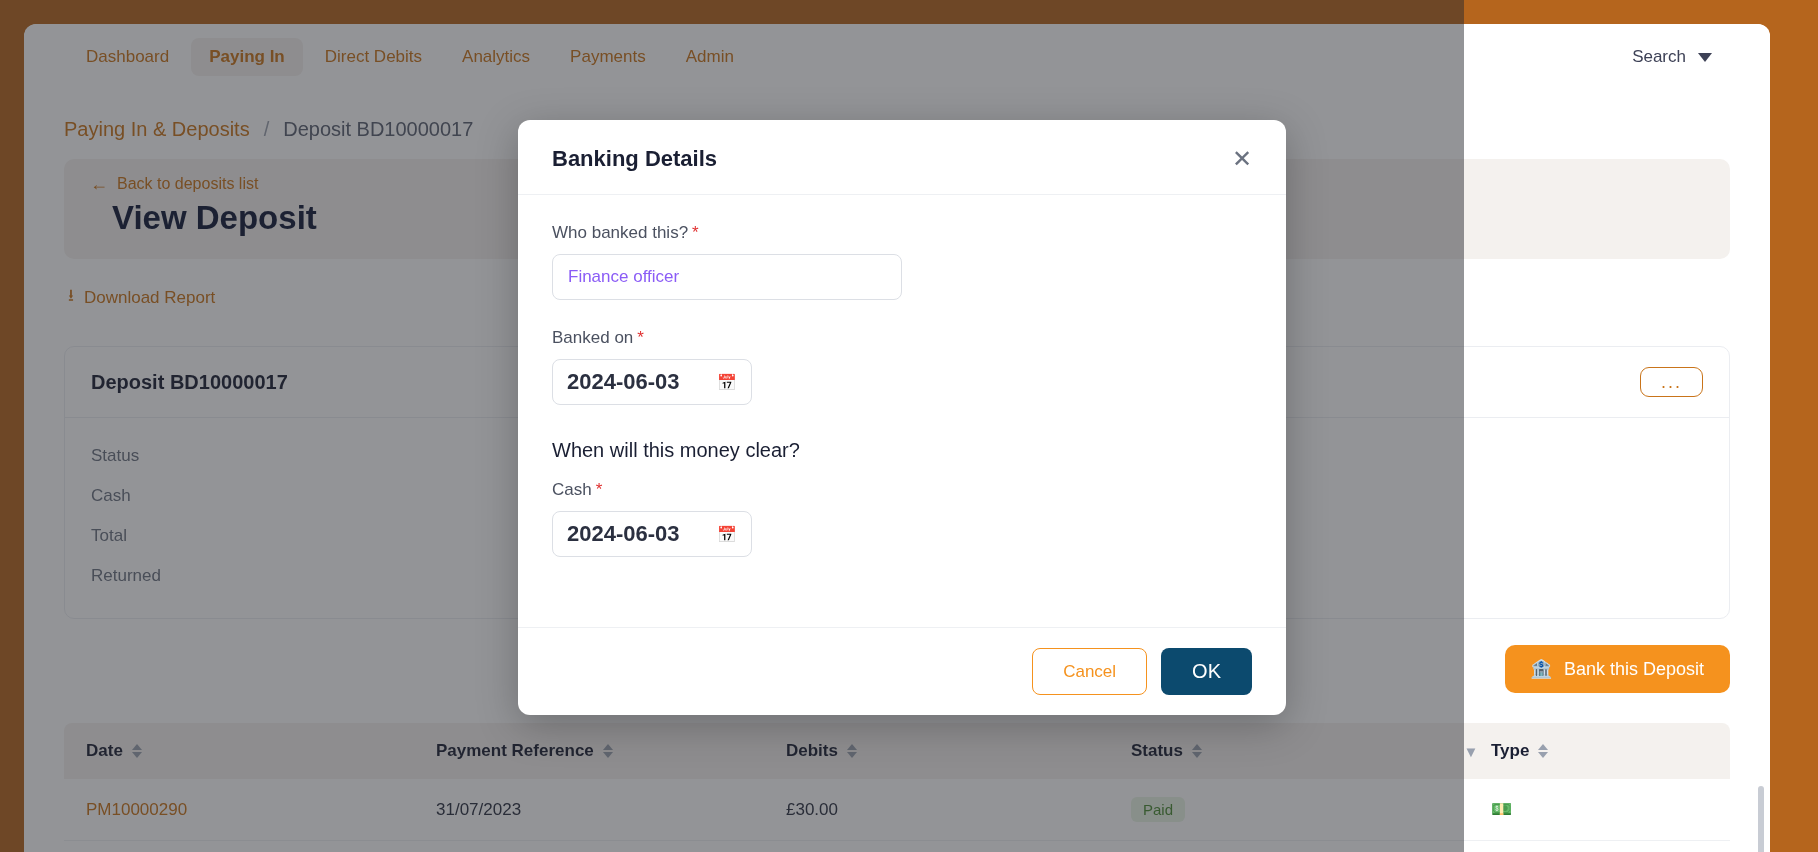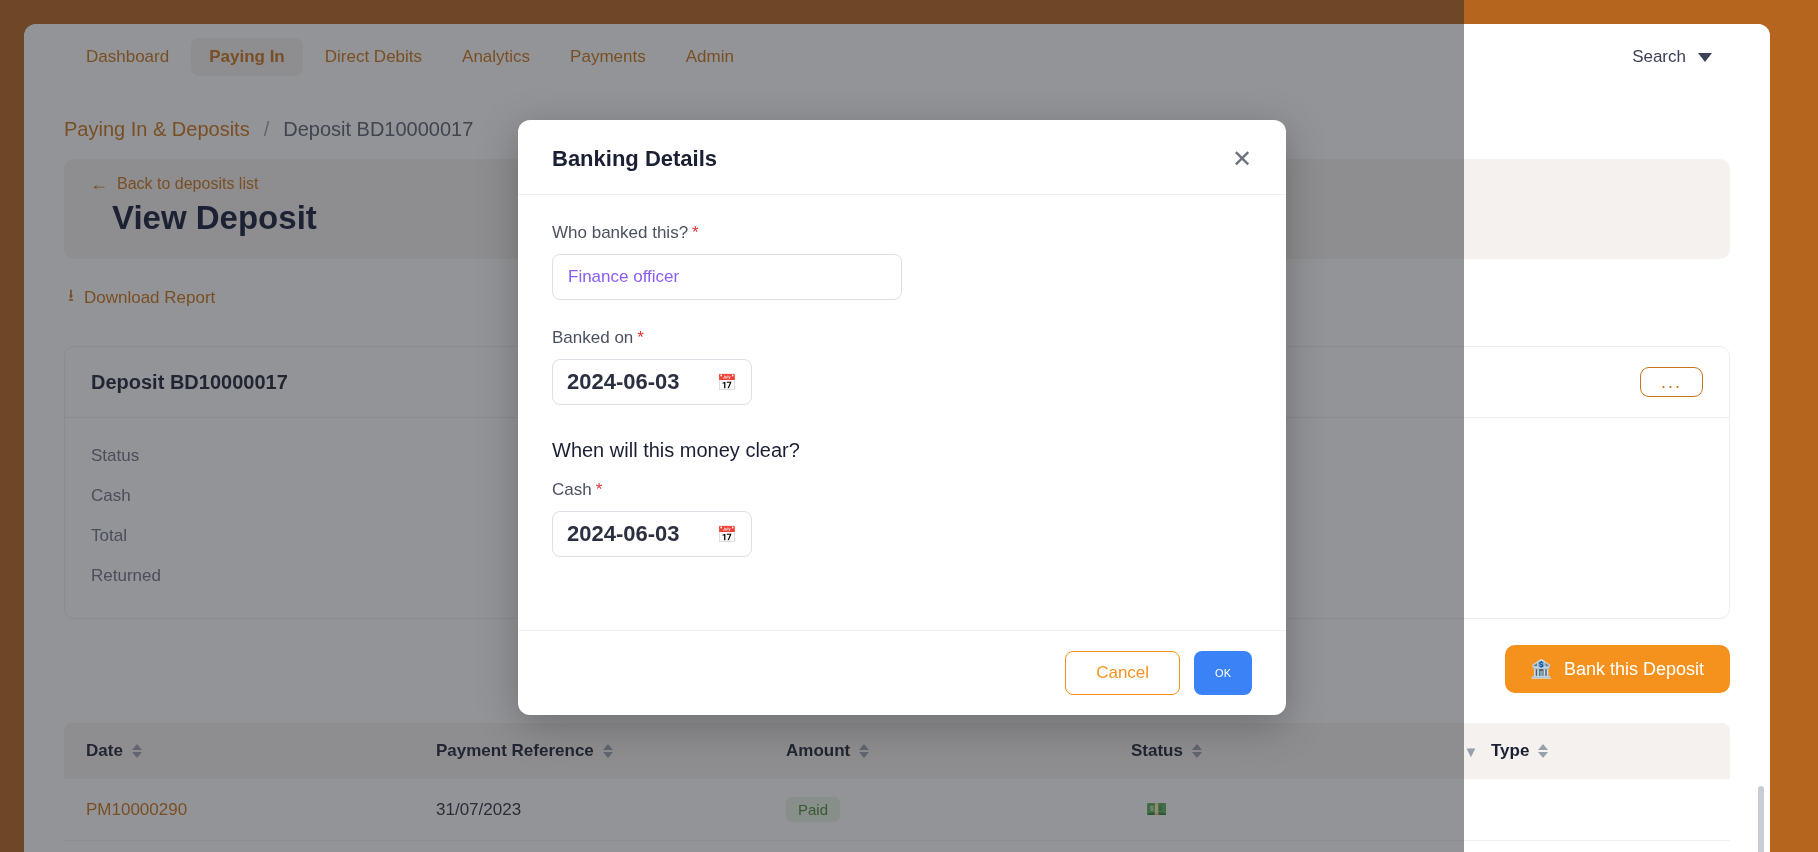--- a/index.html
+++ b/index.html
@@ -255,23 +255,23 @@
     padding: 20px 34px;
     display: flex; justify-content: flex-end; gap: 14px;
   }
   .btn-cancel {
     background: #ffffff; color: #f5921e;
     border: 1px solid #f5921e; border-radius: 8px;
     padding: 11px 30px; font-size: 17px; cursor: pointer;
     font-family: "Liberation Sans", sans-serif;
   }
   .btn-ok {
-    background: #3b82f6; color: #ffffff;
+    background: #0c4a6e; color: #ffffff;
     border: none; border-radius: 8px;
-    padding: 12px 21px; font-size: 11px; cursor: pointer;
+    padding: 12px 31px; font-size: 20px; cursor: pointer;
     font-family: "Liberation Sans", sans-serif;
   }
 </style>
 </head>
 <body>
 
 <div id="root">
 
   <div id="page">
 
@@ -351,21 +351,21 @@
             </span>
         </div>
         <div class="th c1">
           <span>Payment Reference</span>
           <span class="sort">
               <i class="up"></i>
               <i class="dn"></i>
             </span>
         </div>
         <div class="th c3">
-          <span>Amount</span>
+          <span>Debits</span>
           <span class="sort">
               <i class="up"></i>
               <i class="dn"></i>
             </span>
         </div>
         <div class="th c4">
           <span>Status</span>
           <span class="sort">
               <i class="up"></i>
               <i class="dn"></i>
@@ -379,20 +379,21 @@
           <span class="sort">
               <i class="up"></i>
               <i class="dn"></i>
             </span>
         </div>
       </div>
 
       <div class="trow">
         <div class="td td-ref c1">PM10000290</div>
         <div class="td c2">31/07/2023</div>
+        <div class="td c3">£30.00</div>
         <div class="td c4">
           <span class="pill-paid">Paid</span>
         </div>
         <div class="td c5"></div>
         <div class="td c6">
           <span class="type-ico">💵</span>
         </div>
       </div>
     </div>
 

